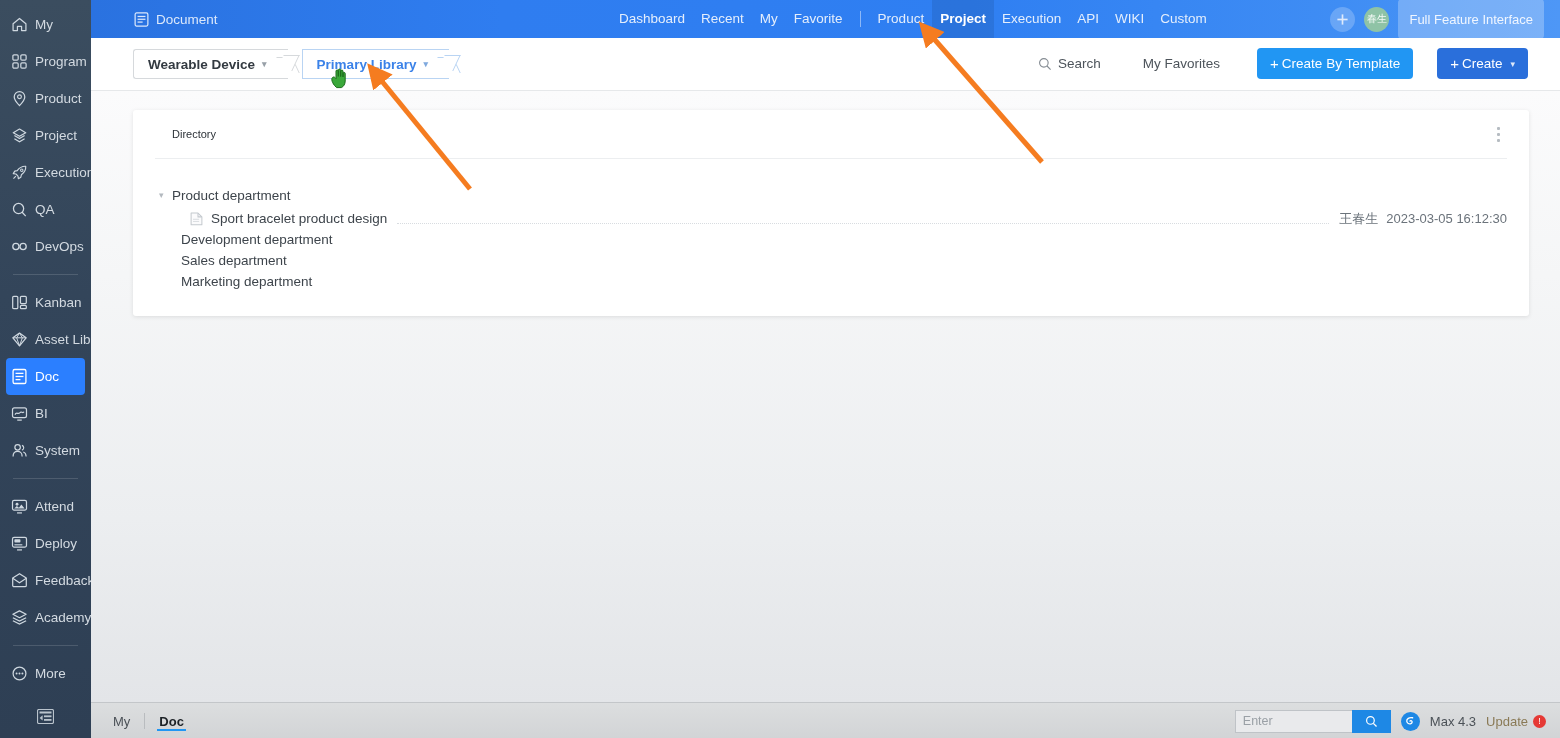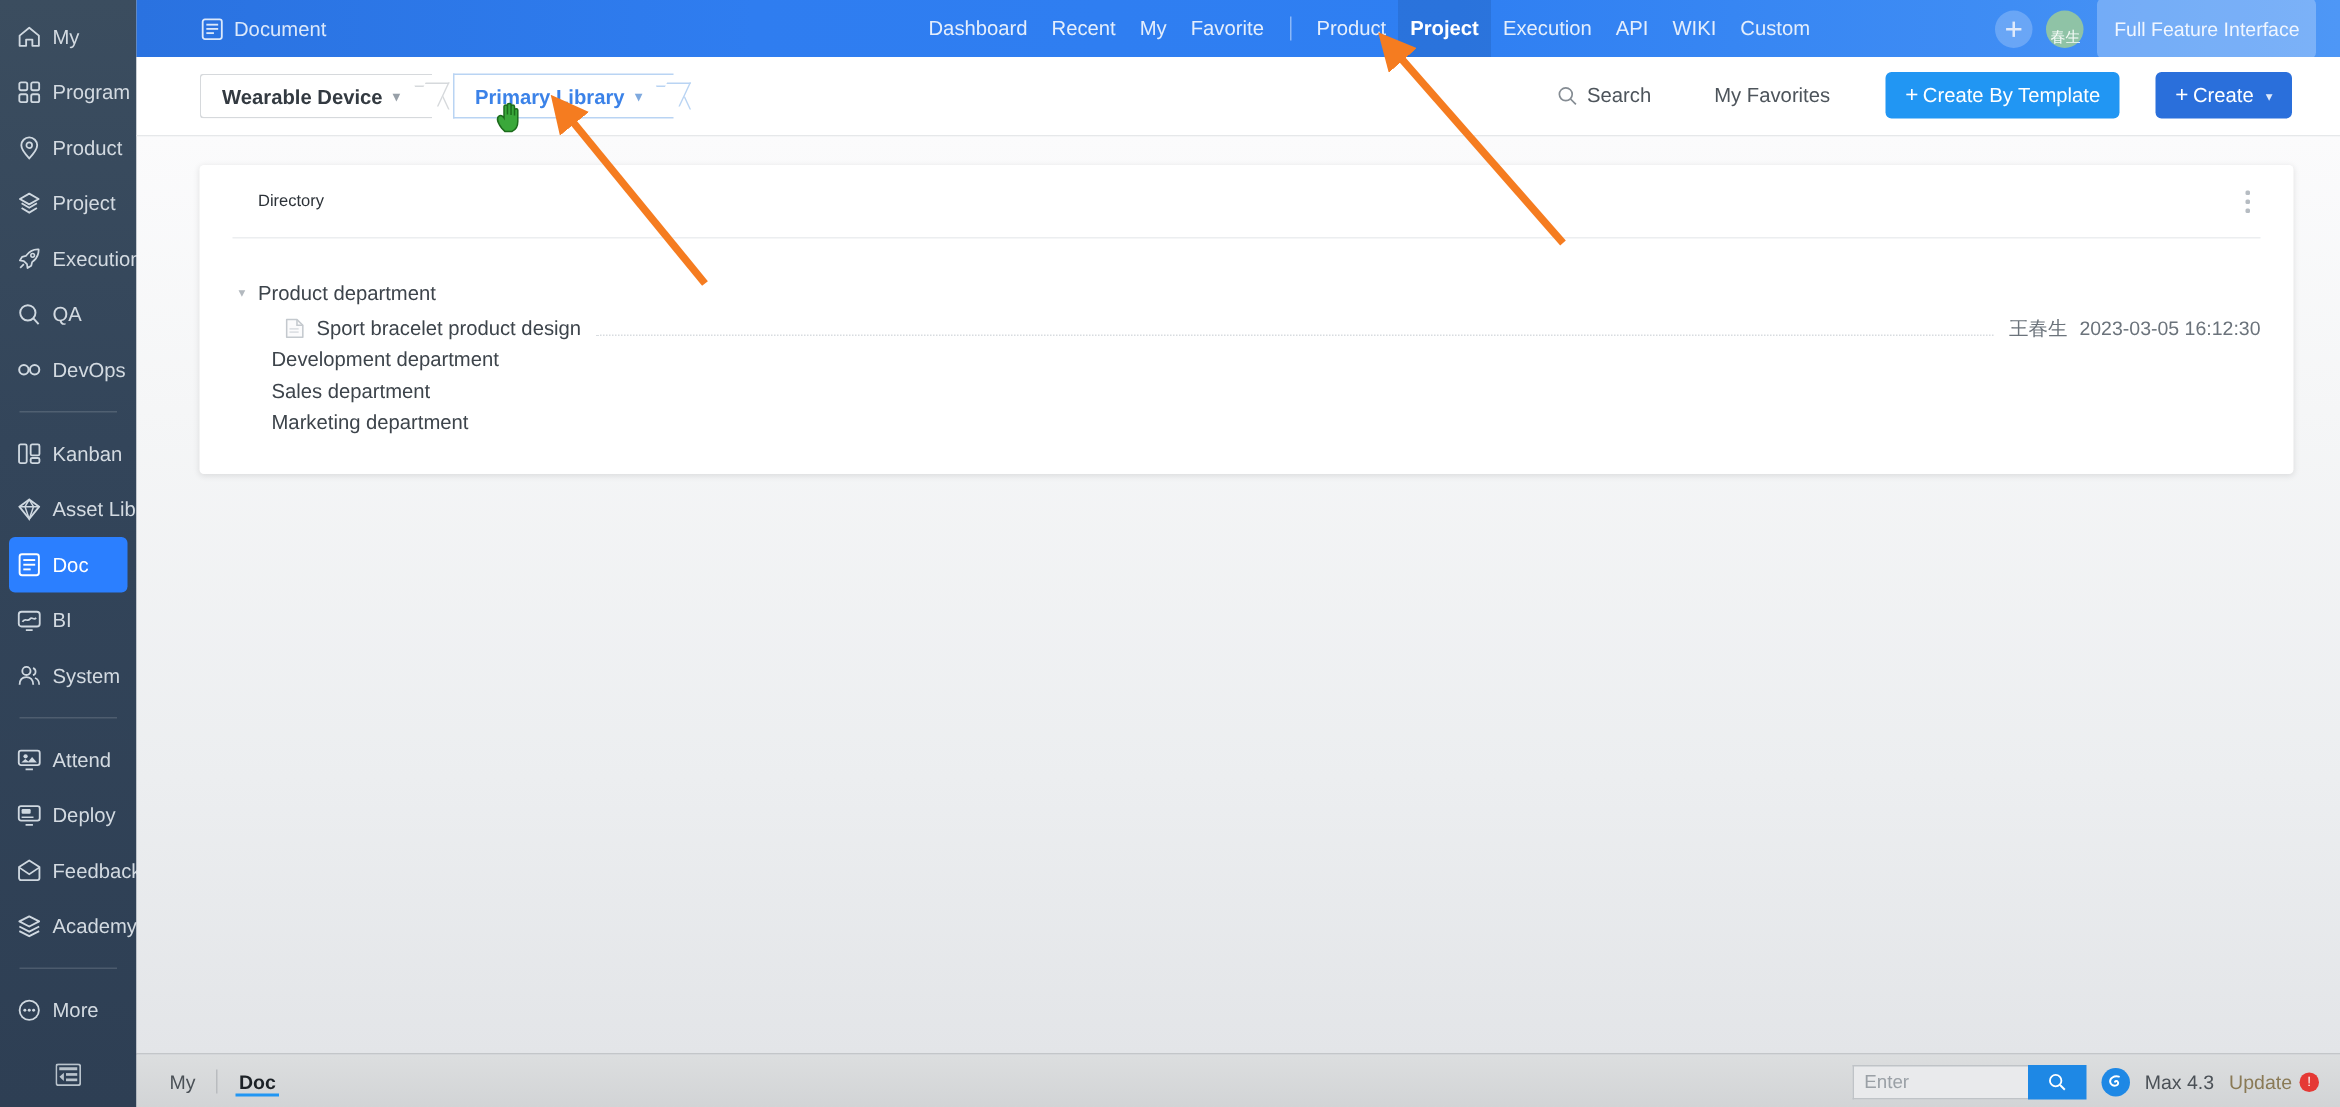--- a/index.html
+++ b/index.html
@@ -76,21 +76,21 @@
   }
   #plus-btn {
     width: 25px; height: 25px; border-radius: 50%;
     background: rgba(255,255,255,0.22);
     display: flex; align-items: center; justify-content: center;
     color: #dfeafb; font-size: 17px; line-height: 1; cursor: pointer;
   }
   #avatar {
     width: 25px; height: 25px; border-radius: 50%;
     background: #8fc3a6; color: #f6fbf8;
-    display: flex; align-items: flex-end; justify-content: center;
+    display: flex; align-items: center; justify-content: center;
     font-size: 10px; cursor: pointer;
   }
   #ffi-btn {
     height: 40px; border-radius: 4px; background: rgba(255,255,255,0.26);
     color: #f0f6ff; font-size: 13px; padding: 0 11px;
     display: flex; align-items: center; cursor: pointer;
   }
 
   
   #toolbar {

